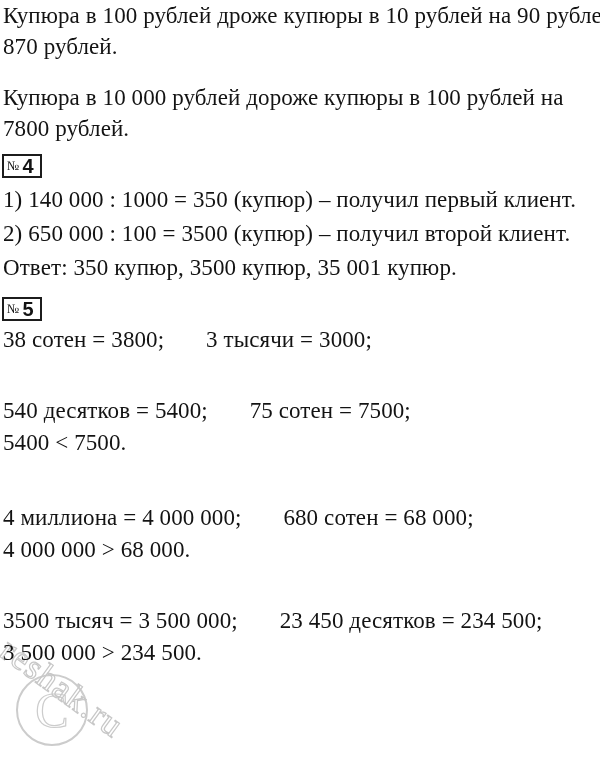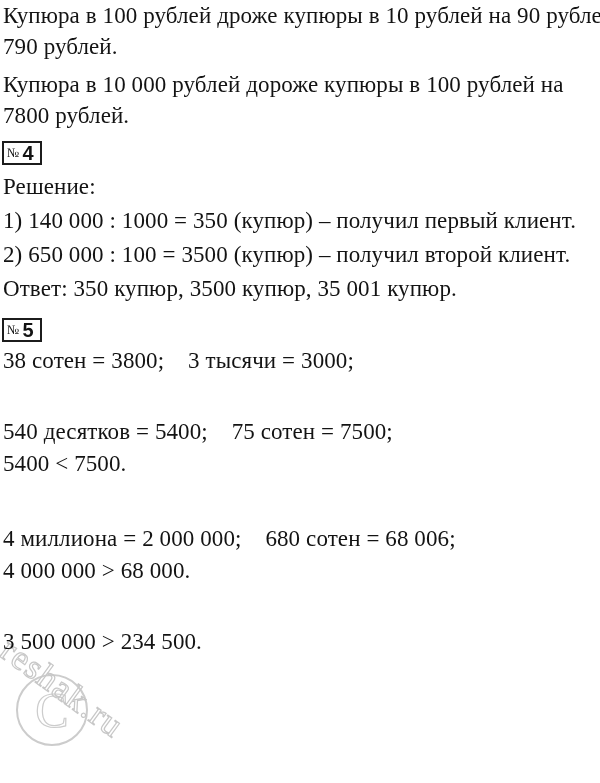--- a/index.html
+++ b/index.html
@@ -21,21 +21,21 @@
     position: relative;
     z-index: 1;
     padding: 0 0 0 3px;
   }
   .line {
     font-size: 23px;
     line-height: 31px;
     white-space: nowrap;
     letter-spacing: 0.1px;
   }
-  .para-gap { margin-top: 7px; }
+  .para-gap { margin-top: 20px; }
 
   
   .badge {
     display: inline-flex;
     align-items: center;
     border: 2px solid #1c1c1c;
     background: #ffffff;
     height: 20px;
     padding: 0 6px 0 3px;
     margin-left: -1px;
@@ -57,21 +57,21 @@
 
   
   .s4 .line { line-height: 34px; }
   .s4 { margin-top: 5px; }
 
   
   .s5 .line { line-height: 32px; }
   .cmp-group-first { margin-top: 3px; }
   .cmp-group { margin-top: 39px; font-family: Liberation Serif, serif; }
   .cmp-group-3 { margin-top: 43px; }
-  .cmp-right { margin-left: 18px; }
+  .cmp-right { margin-left: 36px; }
 
   
   .watermark {
     position: absolute;
     inset: 0;
     z-index: 0;
     pointer-events: none;
   }
   .wm-text {
     position: absolute;
@@ -114,32 +114,31 @@
     <span class="wm-c">C</span>
   </div>
   <div class="wm-text">reshak.ru</div>
 </div>
 
 <div class="content">
 
   
   <div class="intro">
     <div class="line">Купюра в 100 рублей дроже купюры в 10 рублей на 90 рублей.</div>
-    <div class="line">790 рублей.</div>
+    <div class="line">870 рублей.</div>
     <div class="line para-gap">Купюра в 10 000 рублей дороже купюры в 100 рублей на</div>
     <div class="line">7800 рублей.</div>
   </div>
 
   
   <div class="badge badge-4">
     <span class="numero">№</span>
     <span class="num">4</span>
   </div>
   <div class="s4">
-    <div class="line">Решение:</div>
     <div class="line">1) 140 000 : 1000 = 350 (купюр) – получил первый клиент.</div>
     <div class="line">2) 650 000 : 100 = 3500 (купюр) – получил второй клиент.</div>
     <div class="line">Ответ: 350 купюр, 3500 купюр, 35 001 купюр.</div>
   </div>
 
   
   <div class="badge badge-5">
     <span class="numero">№</span>
     <span class="num">5</span>
   </div>
@@ -155,24 +154,28 @@
     <div class="cmp-group">
       <div class="line">
         <span class="cmp-left">540 десятков = 5400;</span>
         <span class="cmp-right">75 сотен = 7500;</span>
       </div>
       <div class="line">5400 &lt; 7500.</div>
     </div>
 
     <div class="cmp-group cmp-group-3">
       <div class="line">
-        <span class="cmp-left">4 миллиона = 2 000 000;</span>
-        <span class="cmp-right">680 сотен = 68 006;</span>
+        <span class="cmp-left">4 миллиона = 4 000 000;</span>
+        <span class="cmp-right">680 сотен = 68 000;</span>
       </div>
       <div class="line">4 000 000 &gt; 68 000.</div>
     </div>
 
     <div class="cmp-group">
+      <div class="line">
+        <span class="cmp-left">3500 тысяч = 3 500 000;</span>
+        <span class="cmp-right">23 450 десятков = 234 500;</span>
+      </div>
       <div class="line">3 500 000 &gt; 234 500.</div>
     </div>
 
   </div>
 </div>
 
 </body></html>

